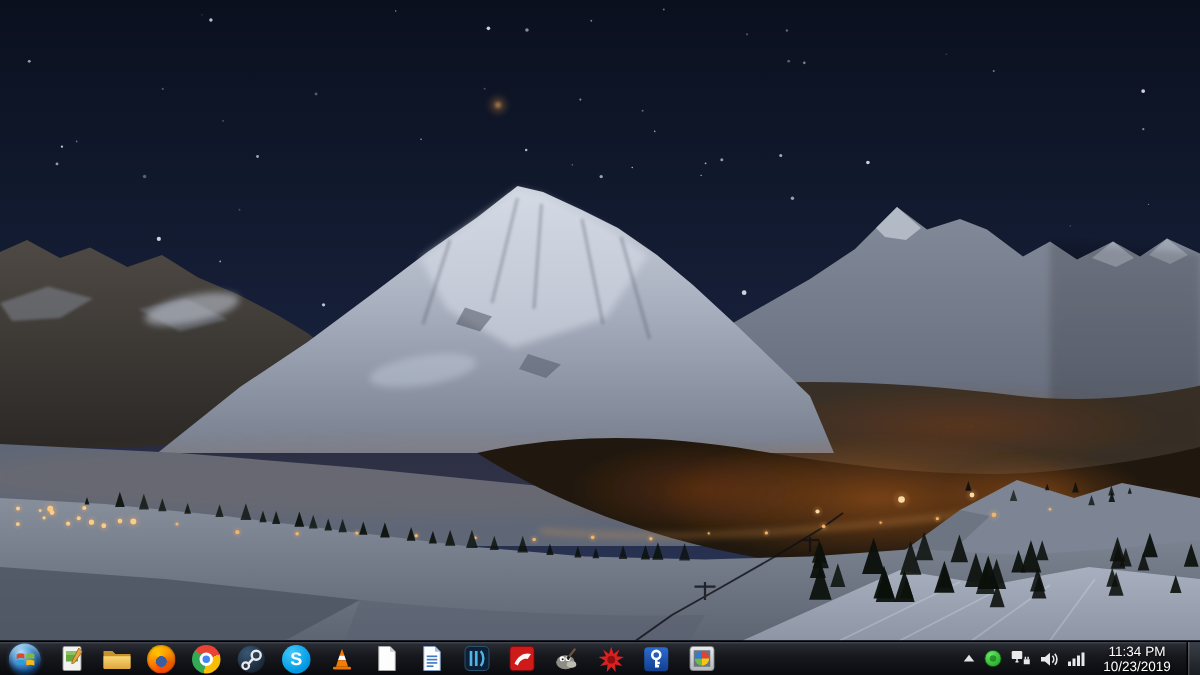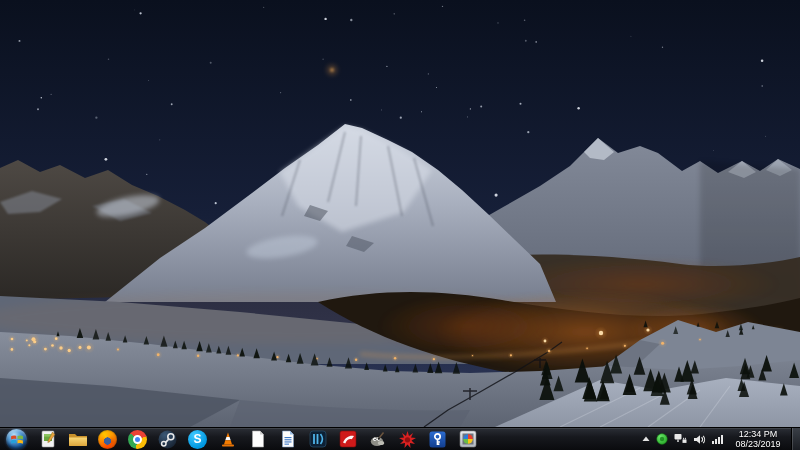--- a/index.html
+++ b/index.html
@@ -539,19 +539,19 @@
       </button>
       <button title="Signal strength">
         <svg width="13" height="10" viewBox="0 0 13 10">
           <rect x="0" y="7" width="2" height="3" fill="#e8e8e8"></rect>
             <rect x="3" y="5" width="2" height="5" fill="#e8e8e8"></rect>
           <rect x="6" y="3" width="2" height="7" fill="#e8e8e8"></rect>
             <rect x="9" y="1" width="2" height="9" fill="#e8e8e8"></rect>
         </svg>
       </button>
       <button class="clock">
-        <span>12:34 PM</span>
-        <span>08/23/2019</span>
+        <span>11:34 PM</span>
+        <span>10/23/2019</span>
       </button>
       <button class="show-desktop" title="Show desktop"></button>
     </div>
   </div>
 </div>
 
 </body></html>

